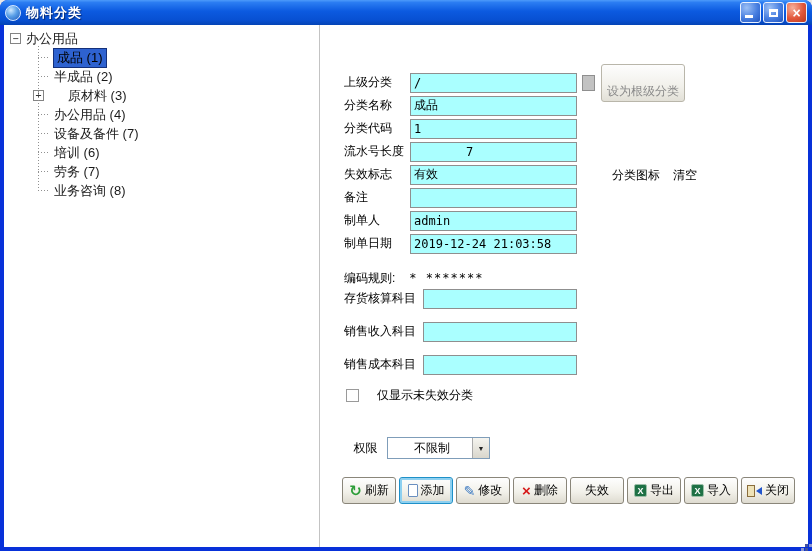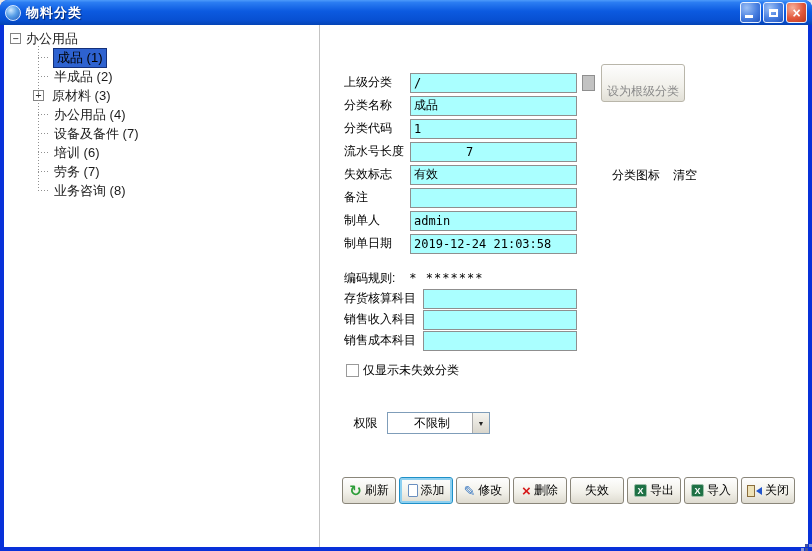--- a/index.html
+++ b/index.html
@@ -35,44 +35,44 @@
     font-family:"DejaVu Sans Mono",monospace; cursor:pointer; }
   .root-expander { margin-left:2px; }
   .root-label { margin-left:5px; }
   .tree-children { position:relative; }
   .tree-children::before { content:""; position:absolute; left:30px; top:-2px; width:1px; height:145px;
     background-image:repeating-linear-gradient(to bottom,#909090 0 1px,transparent 1px 3px); }
   .stub { display:inline-block; width:12px; height:1px; margin-left:30px; flex:0 0 auto;
     background-image:repeating-linear-gradient(to right,#909090 0 1px,transparent 1px 3px); }
   .child-expander { margin-left:25px; }
   .child-label { margin-left:4px; }
-  .after-expander { margin-left:8px; }
+  .after-expander { margin-left:24px; }
   .selected-label { background:#2e62d0; border:1px solid #14307a; color:#000; padding:0 3px;
     margin-left:3px; }
   
   .form-panel { flex:1; position:relative; font-size:12px; color:#000; }
   .form-rows { position:absolute; top:47px; left:24px; }
   .frow { display:flex; align-items:center; height:21px; margin-bottom:2px; }
   .flabel { width:66px; flex:0 0 auto; }
   .field { width:167px; height:20px; background:#aaffff; border:1px solid #8f8f8f;
     font-size:12px; font-family:"DejaVu Sans Mono","DejaVu Sans",monospace; padding:1px 3px;
     color:#000; outline:none; }
   .field.indent { padding-left:55px; }
   .mini-btn { width:13px; height:16px; background:#c2c2c2; border:1px solid #8f8f8f;
     margin-left:5px; cursor:pointer; }
   .rootcat-btn { margin-left:6px; height:19px; padding:18px 5px; font-size:12px; color:#8a8a8a;
     background:linear-gradient(180deg,#fdfdfd,#f1f0ea 60%,#e2e0d7); border:1px solid #b9b6aa;
     border-radius:3px; cursor:pointer; }
   .rule-row { margin-top:14px; display:flex; align-items:center; height:20px; }
   .rule-value { font-family:"DejaVu Sans Mono",monospace; margin-left:14px; letter-spacing:1px; }
-  .subj-row { display:flex; align-items:center; height:21px; margin-bottom:0; }
+  .subj-row { display:flex; align-items:center; height:21px; margin-bottom:12px; }
   .subj-label { width:79px; flex:0 0 auto; }
   .subj-field { width:154px; }
   .icon-section { position:absolute; left:292px; top:142px; display:flex; gap:13px; }
-  .check-row { margin-top:11px; display:flex; align-items:center; gap:4px; margin-left:2px; }
+  .check-row { margin-top:11px; display:flex; align-items:center; gap:18px; margin-left:2px; }
   .checkbox { width:13px; height:13px; background:#fff; border:1px solid #9a9a9a; cursor:pointer; }
   .perm-row { margin-top:33px; display:flex; align-items:center;text-align:center; }
   .perm-label { width:43px; }
   .combo { width:103px; height:22px; border:1px solid #7f9db9; background:#fff; display:flex;
     align-items:center; cursor:pointer; }
   .combo-value { flex:1; padding-left:4px; font-size:12px; }
   .combo-arrow { width:17px; height:20px; background:linear-gradient(180deg,#f5f4ef,#d9d6cc);
     border-left:1px solid #aaa; display:flex; align-items:center; justify-content:center;
     font-size:7px; color:#222; }
   

